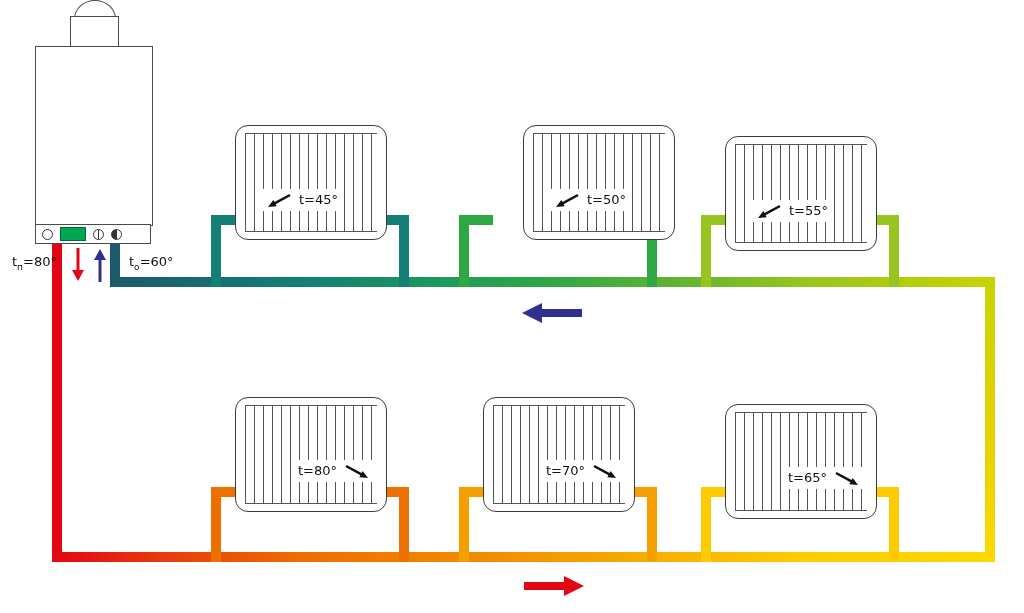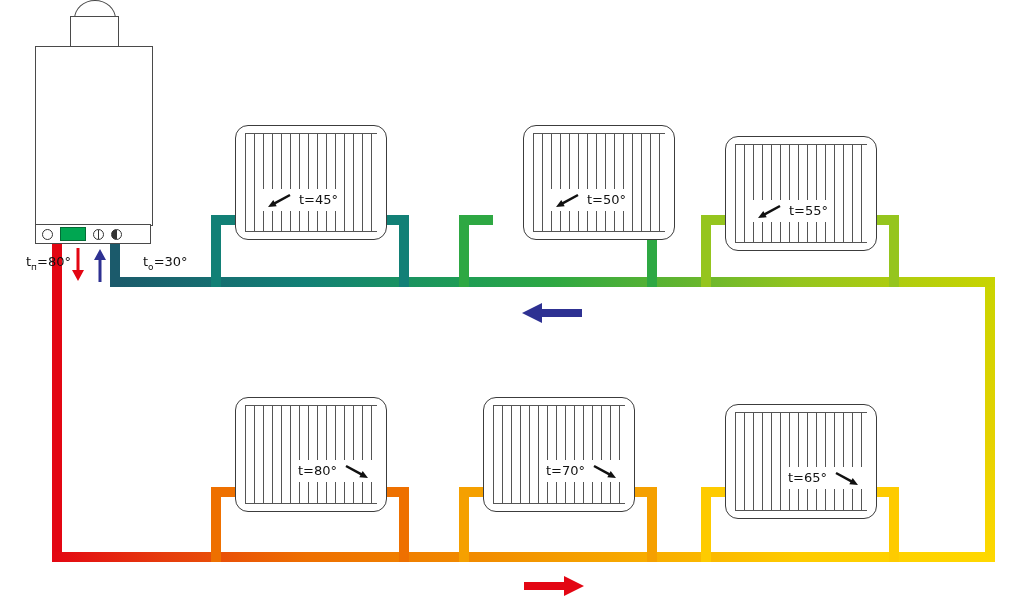--- a/index.html
+++ b/index.html
@@ -19,21 +19,21 @@
   .knob.half{background:linear-gradient(90deg,#333 50%,#fff 50%);}
   .lcd{width:24px;height:12px;background:#00a651;border:1px solid #046b36;flex:0 0 auto;}
   
   .rad{position:absolute;width:150px;height:113px;background:#fff;border:1px solid #3c3c3c;border-radius:13px;z-index:2;}
   .fins{position:absolute;left:9px;right:9px;top:7px;bottom:7px;
     background:repeating-linear-gradient(to right,#555 0 1px,transparent 1px 9px);
     border-top:1px solid #555;border-bottom:1px solid #555;}
   .tlabel{position:absolute;display:flex;align-items:center;gap:5px;background:#fff;padding:2px 4px;
     font-size:13px;line-height:14px;white-space:nowrap;z-index:3;}
   
-  .temp-label{position:absolute;font-size:13px;z-index:4;white-space:nowrap;margin-left:14px;}
+  .temp-label{position:absolute;font-size:13px;z-index:4;white-space:nowrap;}
   .temp-label sub{font-size:9px;}
   .flow-arrow{position:absolute;z-index:4;}
 </style>
 </head>
 <body>
 
 <div id="canvas">
 
   <div class="pipe" style="left:52px;top:244px;width:10px;height:318px;background:#e30613;"></div>
 
@@ -92,21 +92,21 @@
     <polygon points="5.5,0 8.5,0 8.5,22 13,22 7,33 1,22 5.5,22" fill="#e30613"></polygon>
   </svg>
   <svg class="flow-arrow" style="left:93px;top:248px;" width="14" height="34" viewBox="0 0 14 34">
     <polygon points="5.5,34 8.5,34 8.5,12 13,12 7,1 1,12 5.5,12" fill="#2e3192"></polygon>
   </svg>
 
   <div class="temp-label" style="left:12px;top:254px;">
     <span>t</span><sub>п</sub><span>=80°</span>
   </div>
   <div class="temp-label" style="left:129px;top:254px;">
-    <span>t</span><sub>о</sub><span>=30°</span>
+    <span>t</span><sub>о</sub><span>=60°</span>
   </div>
 
   <div class="rad" style="left:235px;top:125px;">
     <div class="fins"></div>
     <div class="tlabel" style="left:24px;top:63px;">
       <svg width="30" height="18" viewBox="0 0 30 18">
         <polygon points="25.4,2.9 10.4,11.1 9.3,9.1 4,16 12.7,15.2 11.6,13.2 26.6,5.1" fill="#111"></polygon>
       </svg>
       <span>t=45°</span>
     </div>

